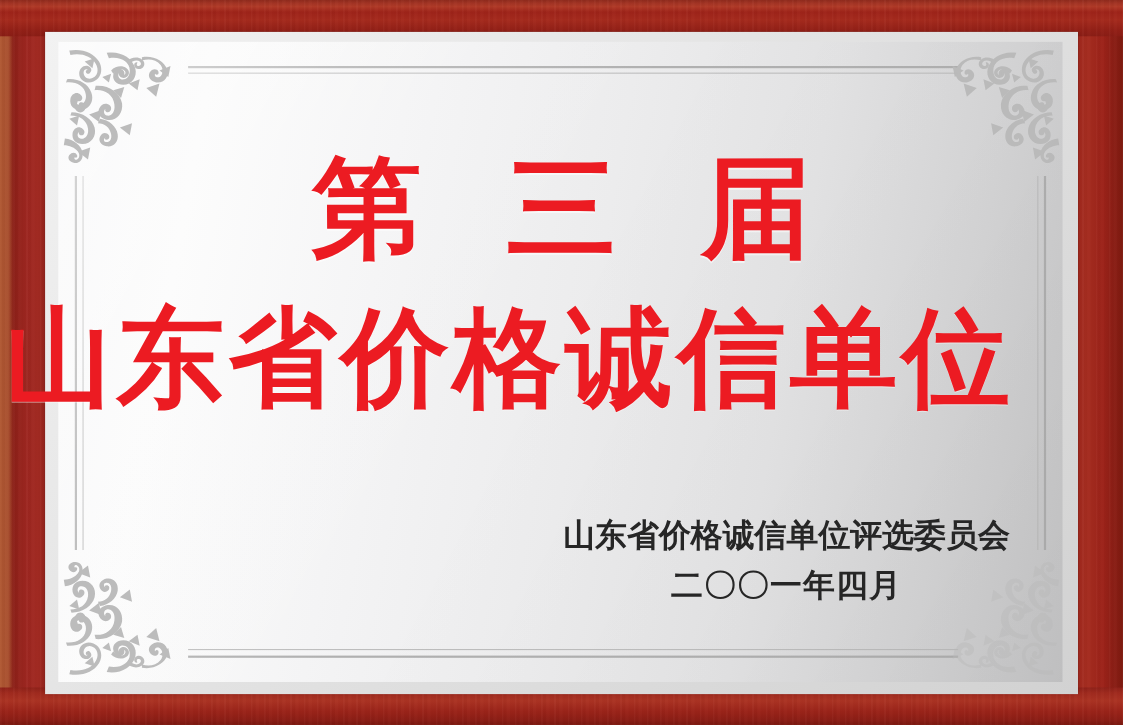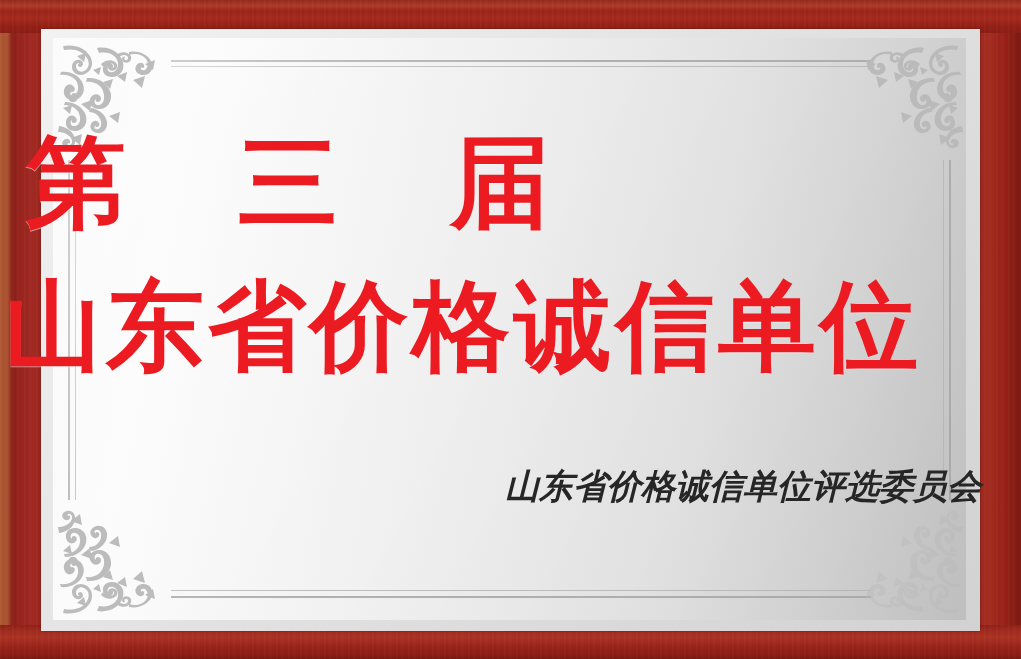--- a/index.html
+++ b/index.html
@@ -127,22 +127,22 @@
 
   
   .content {
     position: absolute;
     left: 0; top: 0; right: 0; bottom: 0;
   }
   .title-line1 {
     position: absolute;
     left: 0; right: 0;
     top: 138px;
-    text-align: left;
-    font-family: Liberation Mono, monospace;
+    text-align: center;
+    font-family: Liberation Serif, serif;
     font-weight: 700;
     font-size: 100px;
     line-height: 1.06;
     letter-spacing: 26px;
     text-indent: 26px;
     color: #ec1b22;
     white-space: nowrap;
     text-shadow: 0 1px 0 rgba(255,255,255,0.55);
   }
   .title-line2 {
@@ -164,25 +164,24 @@
     position: absolute;
     right: 96px;
     top: 466px;
     width: 420px;
     text-align: center;
     color: #262626;
   }
   .sig-org {
     font-family: "DejaVu Sans", "Liberation Sans", sans-serif;
     font-weight: 700;
-    font-size: 34px;
+    font-size: 29px;
     line-height: 40px;
     letter-spacing: 0px;
     white-space: nowrap;
-    font-style: italic;
   }
   .sig-date {
     font-family: "DejaVu Sans", "Liberation Sans", sans-serif;
     font-weight: 700;
     font-size: 29px;
     line-height: 40px;
     letter-spacing: 1px;
     margin-top: 6px;
     white-space: nowrap;
   }
@@ -321,16 +320,17 @@
     </svg>
   </div>
 
   <div class="content">
     <div class="title-line1">第 三 届</div>
 
     <div class="title-line2">山东省价格诚信单位</div>
 
     <div class="signature">
       <div class="sig-org">山东省价格诚信单位评选委员会</div>
+      <div class="sig-date">二〇〇一年四月</div>
     </div>
   </div>
 
 </div>
 
 </body></html>

